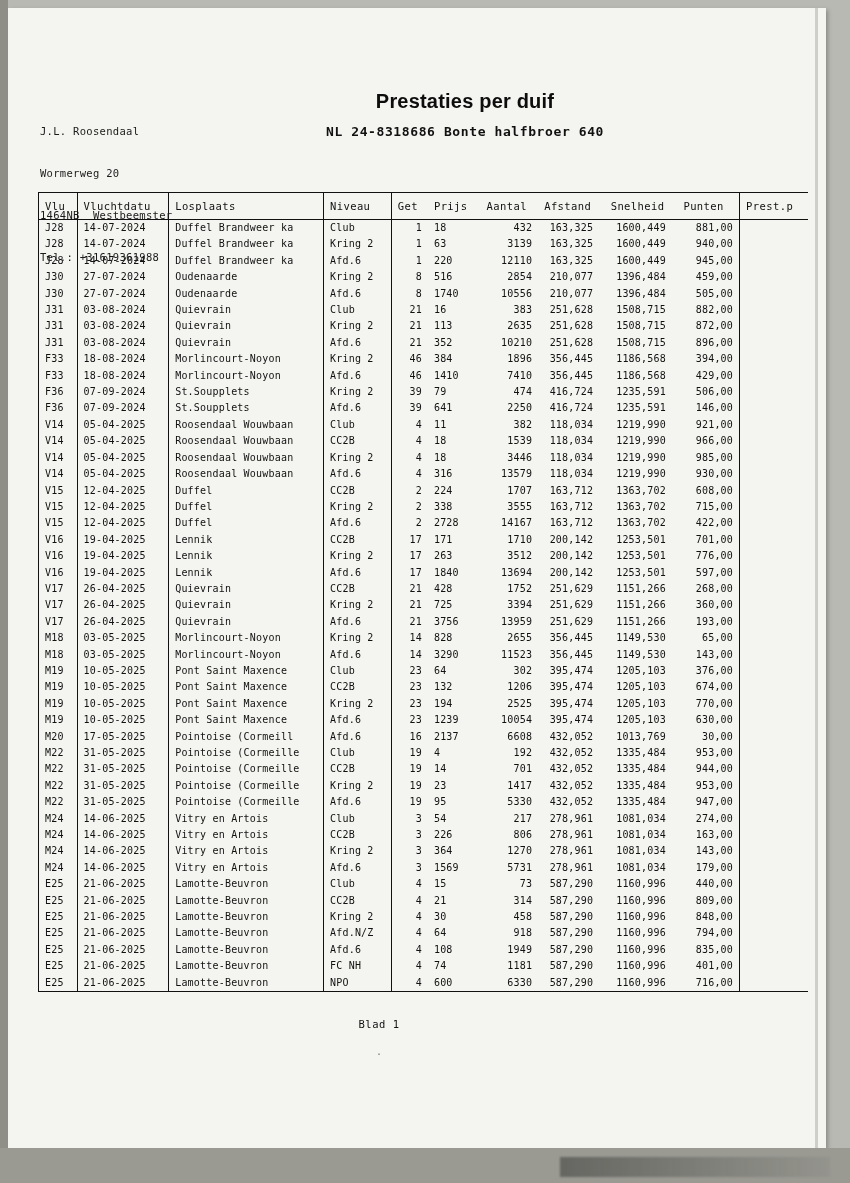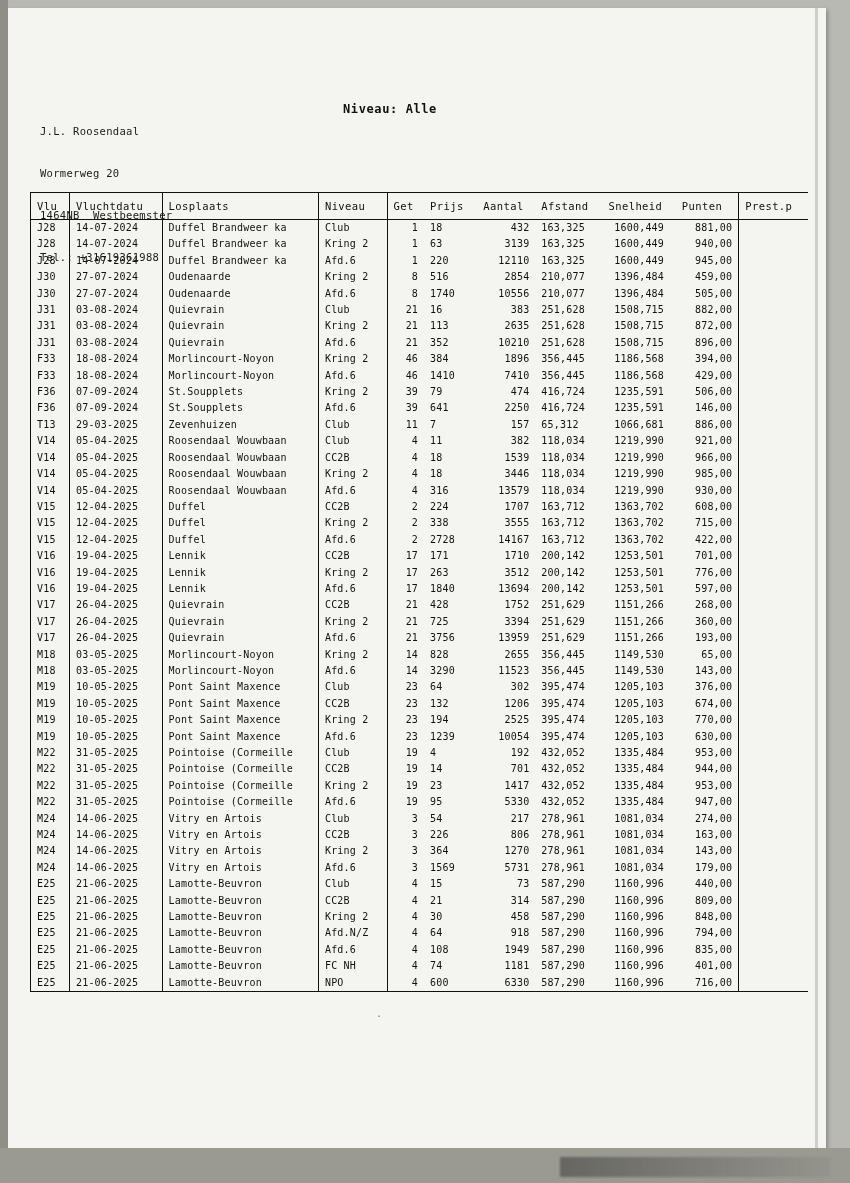--- a/index.html
+++ b/index.html
@@ -72,20 +72,21 @@
     font-weight: bold;
     color: #111;
     text-align: center;
     letter-spacing: 0.6px;
     padding-right: 150px;
   }
   
   table.report {
     border-collapse: collapse;
     margin-top: 18px;
+    margin-left: 8px;
     font-size: 10px;
     color: #111;
     letter-spacing: 0.2px;
   }
   table.report th,
   table.report td {
     padding: 0 6px;
     height: 16.4px;
     line-height: 16.4px;
     white-space: nowrap;
@@ -104,21 +105,21 @@
     border-bottom: 1.4px solid #111;
   }
   
   .c-vlu      { border-left: 1.4px solid #111; width: 28px; }
   .c-datum    { border-left: 1.4px solid #111; width: 84px; }
   .c-losplaats{ border-left: 1.4px solid #111; width: 150px; }
   .c-niveau   { border-left: 1.4px solid #111; width: 60px; }
   .c-get      { width: 26px;  text-align: right; }
   .c-prijs    { width: 44px;  }
   .c-aantal   { width: 48px;  text-align: right; }
-  .c-afstand  { width: 58px;  text-align: left; }
+  .c-afstand  { width: 58px;  text-align: center; }
   .c-snelheid { width: 64px;  text-align: center; }
   .c-punten   { border-right: 1.4px solid #111; width: 54px; text-align: right; padding-right: 10px; }
   .c-prest    { width: 60px; padding-left: 10px; }
   thead .c-get, thead .c-prijs, thead .c-aantal,
   thead .c-afstand, thead .c-snelheid, thead .c-punten { text-align: left; }
   thead .c-punten { padding-right: 6px; }
   thead .c-niveau { border-left: 1.4px solid #111; }
   thead .c-get { border-left: 1.4px solid #111; }
   tbody .c-get { border-left: 1.4px solid #111; }
   
@@ -175,21 +176,22 @@
   <div class="page-inner">
 
     <div class="header">
       <div class="addr">
         <div>J.L. Roosendaal</div>
         <div>Wormerweg 20</div>
         <div>1464NB  Westbeemster</div>
         <div>Tel.: +31619361988</div>
       </div>
       <div class="title-block">
-        <div class="doc-level">Niveau: Alle</div>
+        <div class="doc-title">Prestaties per duif</div>
+        <div class="doc-sub">NL 24-8318686 Bonte halfbroer 640</div>
       </div>
     </div>
 
     <table class="report">
       <thead>
         <tr>
           <th class="c-vlu">Vlu</th>
           <th class="c-datum">Vluchtdatu</th>
           <th class="c-losplaats">Losplaats</th>
           <th class="c-niveau">Niveau</th>
@@ -353,33 +355,20 @@
             <td class="c-niveau">Afd.6</td>
             <td class="c-get">39</td>
             <td class="c-prijs">641</td>
             <td class="c-aantal">2250</td>
             <td class="c-afstand">416,724</td>
             <td class="c-snelheid">1235,591</td>
             <td class="c-punten">146,00</td>
             <td class="c-prest"></td>
           </tr>
           <tr>
-            <td class="c-vlu">T13</td>
-            <td class="c-datum">29-03-2025</td>
-            <td class="c-losplaats">Zevenhuizen</td>
-            <td class="c-niveau">Club</td>
-            <td class="c-get">11</td>
-            <td class="c-prijs">7</td>
-            <td class="c-aantal">157</td>
-            <td class="c-afstand">65,312</td>
-            <td class="c-snelheid">1066,681</td>
-            <td class="c-punten">886,00</td>
-            <td class="c-prest"></td>
-          </tr>
-          <tr>
             <td class="c-vlu">V14</td>
             <td class="c-datum">05-04-2025</td>
             <td class="c-losplaats">Roosendaal Wouwbaan</td>
             <td class="c-niveau">Club</td>
             <td class="c-get">4</td>
             <td class="c-prijs">11</td>
             <td class="c-aantal">382</td>
             <td class="c-afstand">118,034</td>
             <td class="c-snelheid">1219,990</td>
             <td class="c-punten">921,00</td>
@@ -613,20 +602,33 @@
             <td class="c-niveau">Afd.6</td>
             <td class="c-get">23</td>
             <td class="c-prijs">1239</td>
             <td class="c-aantal">10054</td>
             <td class="c-afstand">395,474</td>
             <td class="c-snelheid">1205,103</td>
             <td class="c-punten">630,00</td>
             <td class="c-prest"></td>
           </tr>
           <tr>
+            <td class="c-vlu">M20</td>
+            <td class="c-datum">17-05-2025</td>
+            <td class="c-losplaats">Pointoise (Cormeill</td>
+            <td class="c-niveau">Afd.6</td>
+            <td class="c-get">16</td>
+            <td class="c-prijs">2137</td>
+            <td class="c-aantal">6608</td>
+            <td class="c-afstand">432,052</td>
+            <td class="c-snelheid">1013,769</td>
+            <td class="c-punten">30,00</td>
+            <td class="c-prest"></td>
+          </tr>
+          <tr>
             <td class="c-vlu">M22</td>
             <td class="c-datum">31-05-2025</td>
             <td class="c-losplaats">Pointoise (Cormeille</td>
             <td class="c-niveau">Club</td>
             <td class="c-get">19</td>
             <td class="c-prijs">4</td>
             <td class="c-aantal">192</td>
             <td class="c-afstand">432,052</td>
             <td class="c-snelheid">1335,484</td>
             <td class="c-punten">953,00</td>
@@ -810,19 +812,20 @@
             <td class="c-prijs">600</td>
             <td class="c-aantal">6330</td>
             <td class="c-afstand">587,290</td>
             <td class="c-snelheid">1160,996</td>
             <td class="c-punten">716,00</td>
             <td class="c-prest"></td>
           </tr>
         </tbody>
     </table>
 
+    <div class="footer">Blad 1</div>
     <div class="footer-dot">.</div>
   </div>
   <div class="right-line"></div>
 </div>
 <div class="edge-left"></div>
 <div class="edge-bottom"></div>
 <div class="smudge"></div>
 
 </body></html>

